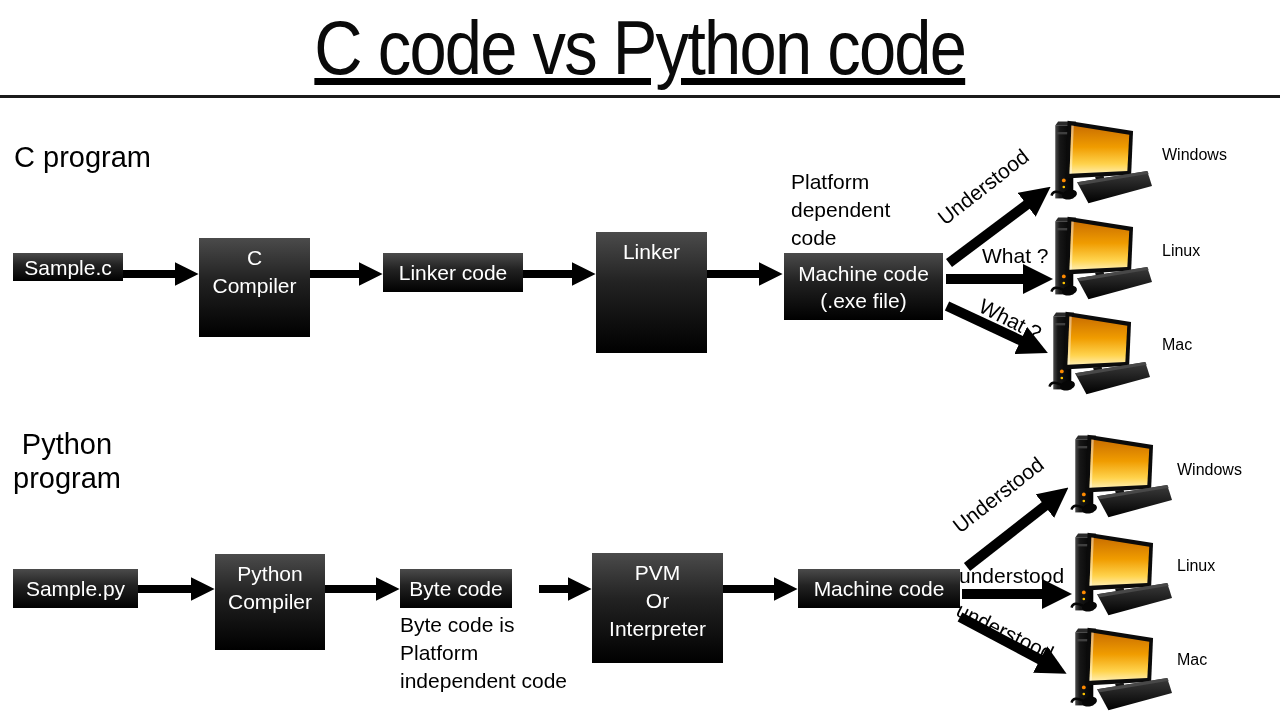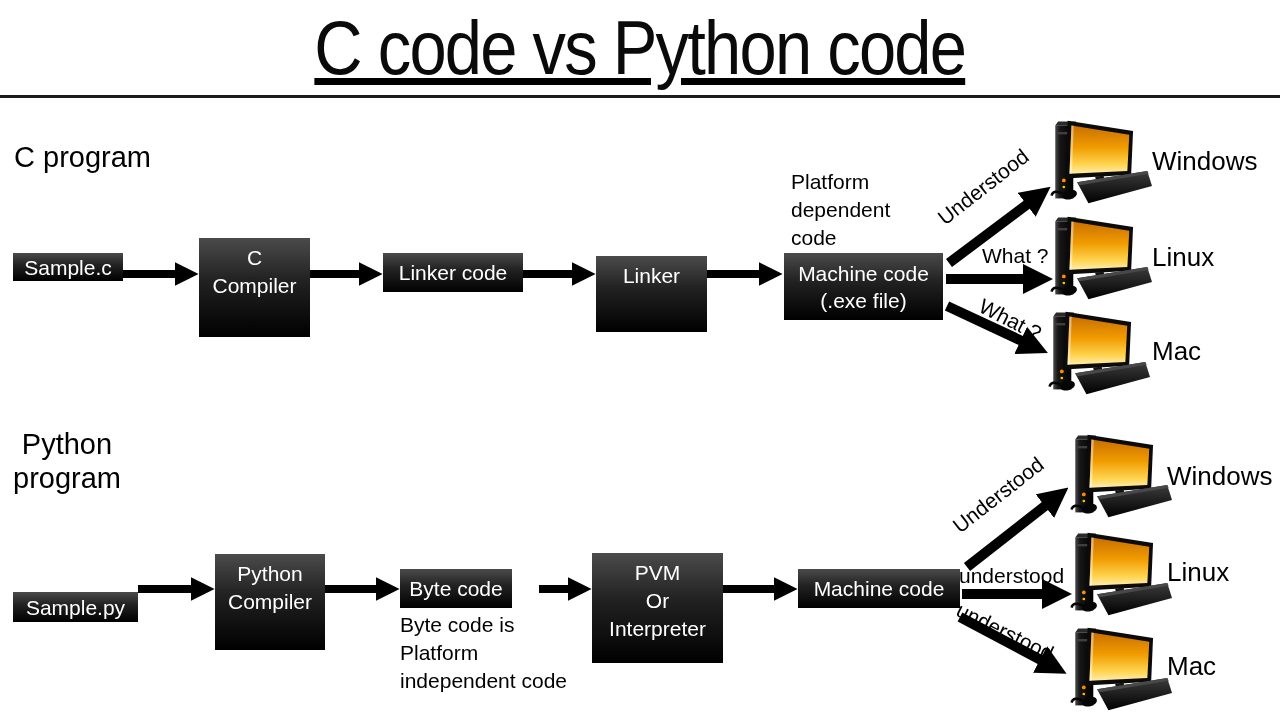--- a/index.html
+++ b/index.html
@@ -9,21 +9,21 @@
   .title-wrap{left:0;top:0;width:1280px;height:94px;display:flex;align-items:center;justify-content:center;text-decoration:underline;}
   .title-text{font-size:76px;font-weight:400;letter-spacing:-2px;transform:scaleX(0.88);white-space:nowrap;color:#0a0a0a;}
   .rule{left:0;top:95px;width:1280px;height:3px;background:#1b1b1b;}
   .box{background:linear-gradient(180deg,#4b4b4b 0%,#222222 42%,#000000 100%);
        color:#fff;display:flex;align-items:center;justify-content:center;text-align:center;
        font-size:21px;line-height:27px;white-space:pre-line;box-sizing:border-box;}
   .box.tall{align-items:flex-start;padding-top:6px;line-height:28px;}
   .seclabel{font-size:29px;line-height:34px;white-space:pre-line;}
   .seclabel.centered{text-align:center;}
   .note{font-size:21px;line-height:28px;white-space:pre-line;}
-  .pclabel{font-size:26px;white-space:nowrap;}
+  .pclabel{font-size:16px;white-space:nowrap;margin-left:10px;}
   .alabel{font-size:21px;white-space:nowrap;}
   .rot{transform-origin:0 0;}
   svg{display:block;}
 </style>
 </head>
 <body>
 
 <div class="slide">
 
   <svg width="0" height="0" style="position:absolute" aria-hidden="true">
@@ -92,21 +92,21 @@
     <div class="title-text">C code vs Python code</div>
   </div>
   <div class="abs rule"></div>
 
   <div class="abs seclabel" style="left:14px;top:140px">C program</div>
 
   <div class="abs box" style="left:13px;top:253px;width:110px;height:28px">Sample.c</div>
   <div class="abs box tall" style="left:199px;top:238px;width:111px;height:99px">C
 Compiler</div>
   <div class="abs box" style="left:383px;top:253px;width:140px;height:39px">Linker code</div>
-  <div class="abs box tall" style="left:596px;top:256px;width:111px;height:76px">Linker</div>
+  <div class="abs box tall" style="left:596px;top:232px;width:111px;height:121px">Linker</div>
   <div class="abs box" style="left:784px;top:253px;width:159px;height:67px">Machine code
 (.exe file)</div>
 
   <div class="abs note" style="left:791px;top:168px">Platform
 dependent
 code</div>
 
   <span class="abs alabel" style="left:948px;top:206px;transform:rotate(-38deg);transform-origin:0 100%">Understood</span>
   <span class="abs alabel" style="left:982px;top:244px">What ?</span>
   <span class="abs alabel rot" style="left:986px;top:294px;transform:rotate(27deg)">What ?</span>
@@ -121,21 +121,21 @@
       <use href="#pc-icon" xlink:href="#pc-icon"></use>
     </svg>
 
   <span class="abs pclabel" style="left:1152px;top:146px">Windows</span>
   <span class="abs pclabel" style="left:1152px;top:242px">Linux</span>
   <span class="abs pclabel" style="left:1152px;top:336px">Mac</span>
 
   <div class="abs seclabel centered" style="left:6px;top:427px;width:122px">Python
 program</div>
 
-  <div class="abs box" style="left:13px;top:592px;width:125px;height:30px">Sample.py</div>
+  <div class="abs box" style="left:13px;top:569px;width:125px;height:39px">Sample.py</div>
   <div class="abs box tall" style="left:215px;top:554px;width:110px;height:96px">Python
 Compiler</div>
   <div class="abs box" style="left:400px;top:569px;width:112px;height:39px">Byte code</div>
   <div class="abs box tall" style="left:592px;top:553px;width:131px;height:110px">PVM
 Or
 Interpreter</div>
   <div class="abs box" style="left:798px;top:569px;width:162px;height:39px">Machine code</div>
 
   <div class="abs note" style="left:400px;top:611px">Byte code is
 Platform

